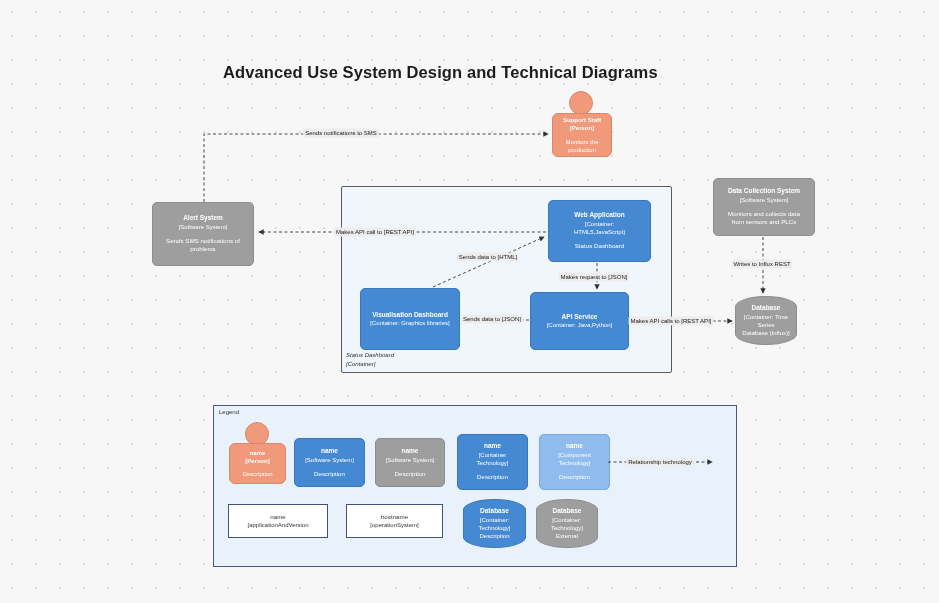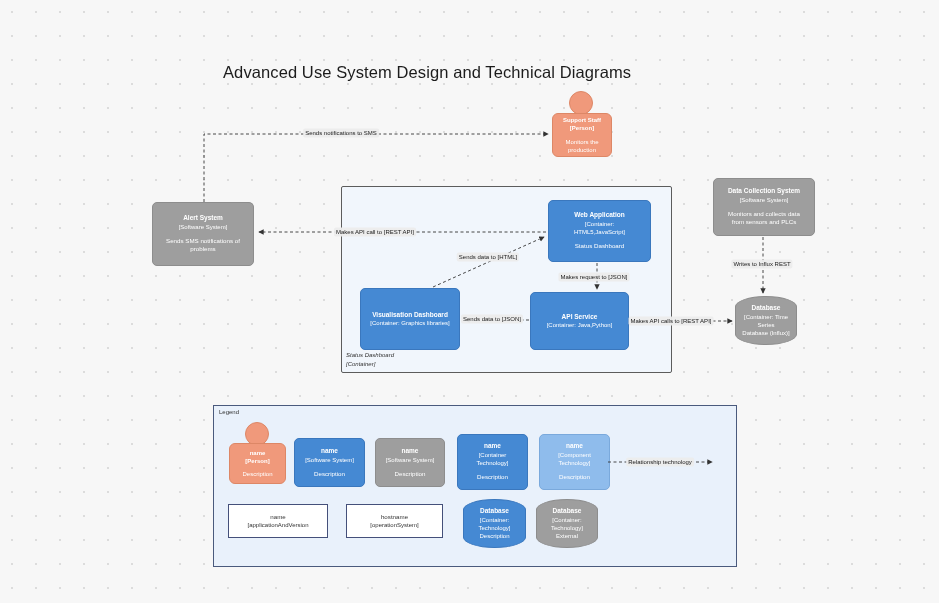--- a/index.html
+++ b/index.html
@@ -9,21 +9,21 @@
     background:#f7f7f7;
   }
   .canvas{
     position:relative;width:939px;height:603px;
     background-color:#f7f7f7;
     background-image:radial-gradient(circle, #dcdcdc 0.8px, transparent 0.9px);
     background-size:24px 24px;
   }
   .title{
     position:absolute;left:223px;top:63px;
-    font-size:16.5px;font-weight:400;color:#1c1c1c;letter-spacing:.1px;
+    font-size:16.5px;font-weight:700;color:#1c1c1c;letter-spacing:.1px;
   }
   
   .node{
     position:absolute;box-sizing:border-box;border-radius:5px;
     color:#fff;text-align:center;
     display:flex;flex-direction:column;justify-content:center;align-items:center;
     padding:2px 3px;
   }
   .nname{font-size:6.5px;font-weight:700;line-height:1.35;white-space:pre-line;}
   .ntype{font-size:6px;line-height:1.35;white-space:pre-line;}

